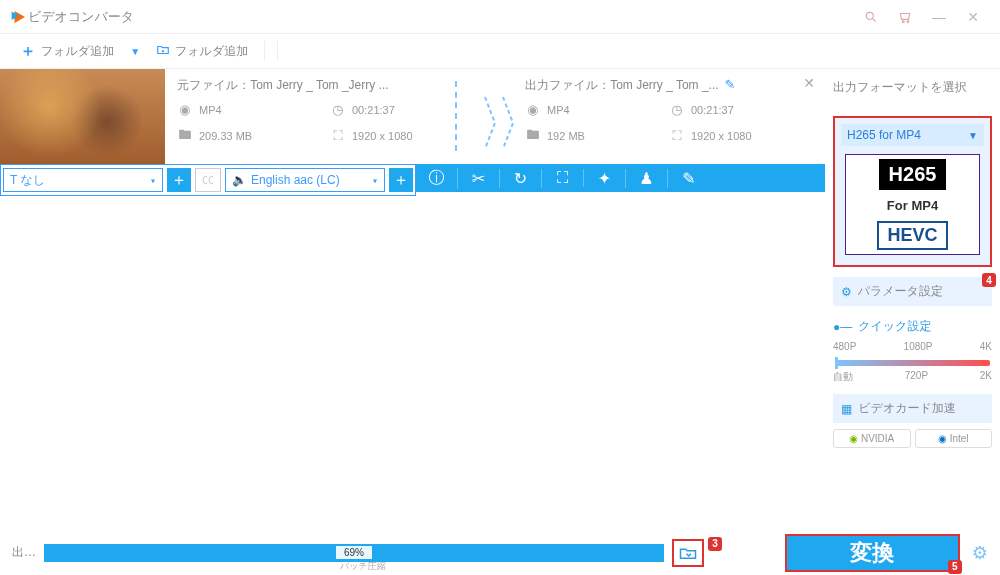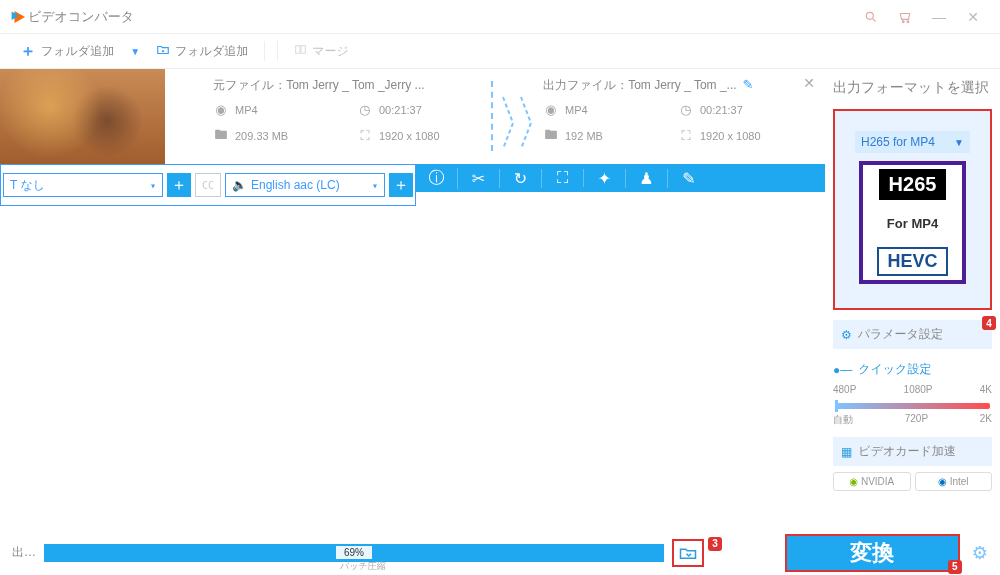--- a/index.html
+++ b/index.html
@@ -21,51 +21,51 @@
 .tb-merge { color: #ccc; font-size: 13px; }
 .tb-dd { color: #3b9cff; margin: 0 6px; font-size: 10px; }
 .toolbar .vsep { width: 1px; height: 20px; background: #eee; margin: 0 6px; }
 
 
 .main { display: flex; height: calc(100% - 34px - 35px - 45px); }
 .left { flex: 1; display: flex; flex-direction: column; overflow: hidden; }
 .right { width: 175px; padding: 10px 8px; overflow: hidden; }
 
 
-.file-row { display: flex; height: 95px; gap: 36px; }
+.file-row { display: flex; height: 95px; }
 .thumb { width: 165px; height: 95px; background: linear-gradient(#c98b55, #a05d2e); position: relative; }
 .thumb::after { content: ""; position: absolute; inset: 0; background: radial-gradient(circle at 30% 40%, rgba(255,200,100,.5), transparent 40%), radial-gradient(circle at 65% 55%, rgba(100,60,40,.7), transparent 30%); }
 .file-info { flex: 1; display: flex; position: relative; }
 .file-col { width: 50%; padding: 8px 12px 4px; position: relative; }
 .file-col .hdr { color: #888; font-size: 12px; font-family: monospace; margin-bottom: 8px; white-space: nowrap; overflow: hidden; }
 .file-col .stats { display: grid; grid-template-columns: 1fr 1fr; row-gap: 8px; }
 .stat { display: flex; align-items: center; color: #999; font-size: 11px; font-family: monospace; gap: 6px; }
 .stat .si { color: #aaa; font-size: 13px; width: 16px; text-align: center; }
 .file-close { position: absolute; right: 10px; top: 6px; color: #aaa; font-size: 14px; cursor: pointer; }
 .file-edit-ic { color: #3b9cff; font-size: 13px; margin-left: 6px; cursor: pointer; }
 .dashed-line { border-left: 2px dashed #7ec4ff; height: 70px; position: absolute; top: 12px; }
 
 
 .action-bar { height: 28px; display: flex; align-items: stretch; }
-.action-bar .seg-white { background: #fff; display: flex; align-items: center; border: 1px solid #3b9cff; height: 42px; }
+.action-bar .seg-white { background: #fff; display: flex; align-items: center; border: 1px solid #3b9cff; height: 32px; }
 .action-bar .seg-blue { background: #1fa7f0; display: flex; align-items: center; }
 .ab-txt { color: #3b9cff; border: 1px solid #3b9cff; height: 24px; font-size: 12px; display: flex; align-items: center; padding: 0 6px; margin: 2px; font-family: monospace; }
 .ab-dd { padding: 0 22px 0 6px; position: relative; flex: 1; }
 .ab-dd::after { content: "▾"; position: absolute; right: 6px; color: #3b9cff; font-size: 10px; }
 .ab-plus { background: #1fa7f0; color: #fff; width: 24px; height: 24px; margin: 2px; display: flex; align-items: center; justify-content: center; font-size: 16px; cursor: pointer; }
 .ab-cc { border: 1px solid #ccc; color: #ccc; width: 26px; height: 24px; margin: 2px; display: flex; align-items: center; justify-content: center; font-size: 10px; font-family: monospace; }
 .ab-icon { width: 42px; display: flex; align-items: center; justify-content: center; color: #fff; font-size: 16px; cursor: pointer; border-right: 1px solid rgba(255,255,255,0.3); }
 .ab-icon:last-child { border-right: none; }
 
 
-.right .sec-title { color: #888; font-size: 14px; margin-bottom: 12px; }
-.format-box { border: 2px solid #d33; padding: 20px; background: #e8f3ff; margin-bottom: 10px; }
+.right .sec-title { color: #888; font-size: 12px; margin-bottom: 20px; }
+.format-box { border: 2px solid #d33; padding: 6px; background: #e8f3ff; margin-bottom: 10px; }
 .format-head { background: #d8ecff; color: #2c7ed6; font-size: 12px; padding: 4px 6px; display: flex; align-items: center; cursor: pointer; }
 .format-head .fdd { margin-left: auto; color: #2c7ed6; font-size: 10px; }
-.format-card { background: #fff; border: 4px solid #4c1d95; margin: 8px 4px 4px; padding: 4px; display: flex; flex-direction: column; align-items: center; gap: 16px; }
+.format-card { background: #fff; border: 1px solid #4c1d95; margin: 8px 4px 4px; padding: 4px; display: flex; flex-direction: column; align-items: center; gap: 8px; }
 .h265-box { background: #000; color: #fff; font-size: 20px; font-weight: bold; padding: 4px 10px; font-family: Arial; }
 .for-mp4 { font-size: 13px; font-weight: bold; color: #333; }
 .hevc-box { border: 2px solid #1a4f8f; color: #1a4f8f; font-size: 18px; font-weight: bold; padding: 2px 8px; font-family: Arial; }
 
 .param-btn { background: #e8f3ff; color: #888; font-size: 12px; padding: 6px 8px; display: flex; align-items: center; gap: 6px; cursor: pointer; position: relative; }
 .param-btn .pi { color: #2c9ce0; }
 .badge-red { position: absolute; background: #d33; color: #fff; font-size: 10px; width: 14px; height: 14px; border-radius: 3px; display: flex; align-items: center; justify-content: center; font-weight: bold; }
 
 .quick-sec { margin-top: 12px; }
 .quick-head { color: #2c9ce0; font-size: 12px; display: flex; align-items: center; gap: 6px; margin-bottom: 6px; }
@@ -125,27 +125,20 @@
   <div class="tb-btn">
     <span class="ic tb-folder"><svg width="14" height="14" viewBox="0 0 24 24" fill="none" stroke="#3b9cff" stroke-width="2">
           <path d="M3 6h6l2 2h10v10H3z"></path>
           <line x1="12" y1="12" x2="12" y2="16"></line>
           <line x1="10" y1="14" x2="14" y2="14"></line>
         </svg></span>
     <span>フォルダ追加</span>
   </div>
   <span class="vsep"></span>
   <span class="vsep"></span>
-  <div class="tb-btn" style="opacity:.5">
-    <span class="ic tb-merge"><svg width="13" height="13" viewBox="0 0 24 24" fill="none" stroke="#bbb" stroke-width="2">
-          <rect x="3" y="5" width="8" height="14"></rect>
-          <rect x="13" y="5" width="8" height="14"></rect>
-        </svg></span>
-    <span>マージ</span>
-  </div>
 </div>
 
 <div class="main">
   <div class="left">
     <div class="file-row">
       <div class="thumb"></div>
       <div class="file-info">
         <div class="file-col">
           <div class="hdr"><span>元ファイル：</span><span>Tom  Jerry _ Tom _Jerry ...</span></div>
           <div class="stats">

